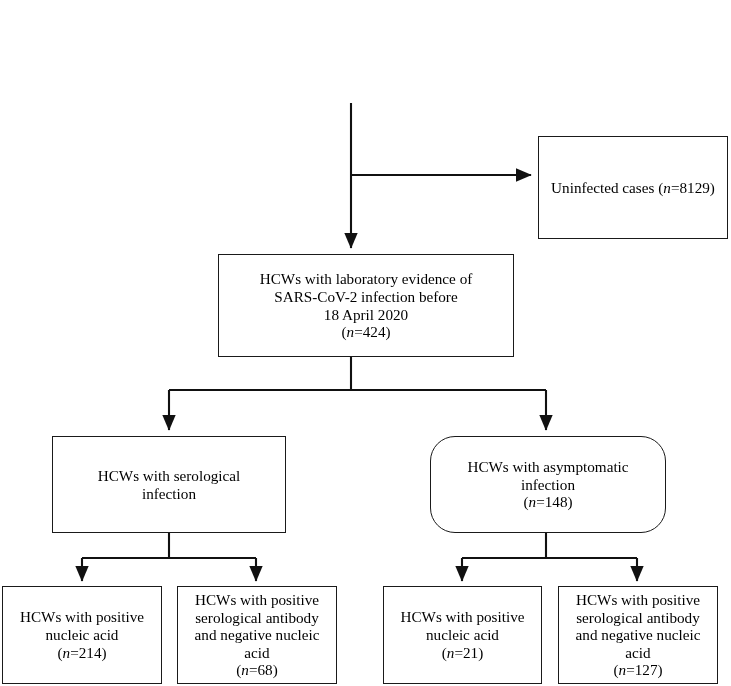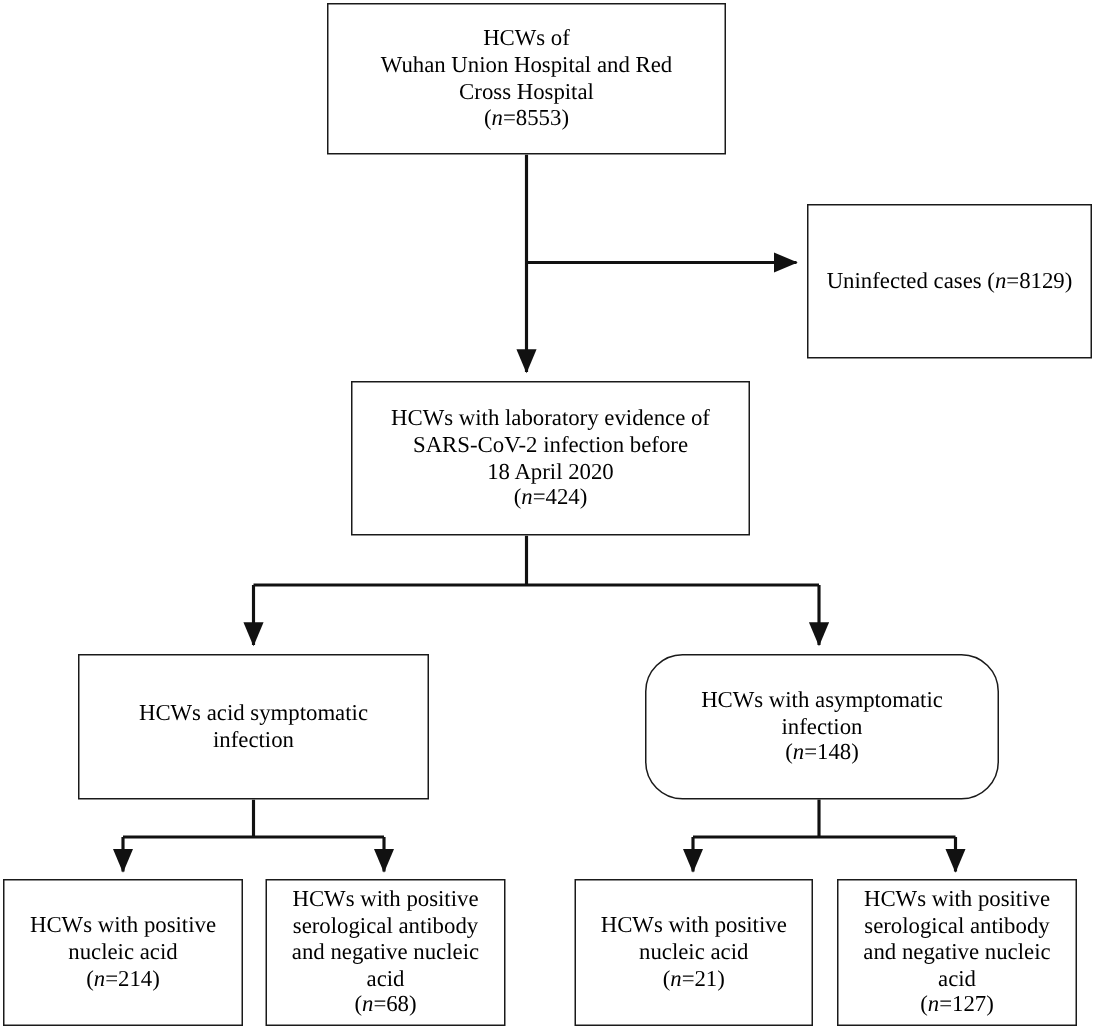--- a/index.html
+++ b/index.html
@@ -43,21 +43,21 @@
     position: absolute;
     left: 0;
     top: 0;
     width: 731px;
     height: 686px;
     pointer-events: none;
   }
   
   #node-cohort      { left: 218px; top: 2px;   width: 266px; height: 101px; }
   #node-uninfected  { left: 538px; top: 136px; width: 190px; height: 103px; }
-  #node-infected    { left: 218px; top: 254px; width: 266px; height: 103px; margin-left: 16px; }
+  #node-infected    { left: 218px; top: 254px; width: 296px; height: 103px; }
   #node-symptomatic { left: 52px;  top: 436px; width: 234px; height: 97px;  }
   #node-asymptomatic{ left: 430px; top: 436px; width: 236px; height: 97px; border-radius: 25px;  }
   #node-sym-pcr     { left: 2px;   top: 586px; width: 160px; height: 98px;  }
   #node-sym-sero    { left: 177px; top: 586px; width: 160px; height: 98px;  }
   #node-asym-pcr    { left: 383px; top: 586px; width: 159px; height: 98px;  }
   #node-asym-sero   { left: 558px; top: 586px; width: 160px; height: 98px;  }
   #node-uninfected { font-size: 15.2px; }
   #node-sym-sero .lines, #node-asym-sero .lines { line-height: 1.16; }
 </style>
 </head>
@@ -87,47 +87,39 @@
       <line x1="82" y1="558" x2="82" y2="581" marker-end="url(#arrow)"></line>
       <line x1="256" y1="558" x2="256" y2="581" marker-end="url(#arrow)"></line>
 
       <line x1="546" y1="533" x2="546" y2="558"></line>
       <line x1="462" y1="558" x2="637" y2="558"></line>
       <line x1="462" y1="558" x2="462" y2="581" marker-end="url(#arrow)"></line>
       <line x1="637" y1="558" x2="637" y2="581" marker-end="url(#arrow)"></line>
     </g>
   </svg>
 
-  <div class="node" id="node-cohort">
-    <div class="lines">
-      <span class="ln">HCWs of</span>
-      <span class="ln">Wuhan Union Hospital and Red</span>
-      <span class="ln">Cross Hospital</span>
-      <span class="ln"><span>(</span><span class="ital">n</span><span>=8553)</span></span>
-    </div>
-  </div>
 
   <div class="node" id="node-uninfected">
     <div class="lines">
       <span class="ln"><span>Uninfected cases </span><span>(</span><span class="ital">n</span><span>=8129)</span></span>
     </div>
   </div>
 
   <div class="node" id="node-infected">
     <div class="lines">
       <span class="ln">HCWs with laboratory evidence of</span>
       <span class="ln">SARS-CoV-2 infection before</span>
       <span class="ln">18 April 2020</span>
       <span class="ln"><span>(</span><span class="ital">n</span><span>=424)</span></span>
     </div>
   </div>
 
   <div class="node" id="node-symptomatic">
     <div class="lines">
-      <span class="ln">HCWs acid symptomatic</span>
+      <span class="ln">HCWs with serological</span>
       <span class="ln">infection</span>
     </div>
   </div>
 
   <div class="node" id="node-asymptomatic">
     <div class="lines">
       <span class="ln">HCWs with asymptomatic</span>
       <span class="ln">infection</span>
       <span class="ln"><span>(</span><span class="ital">n</span><span>=148)</span></span>
     </div>

